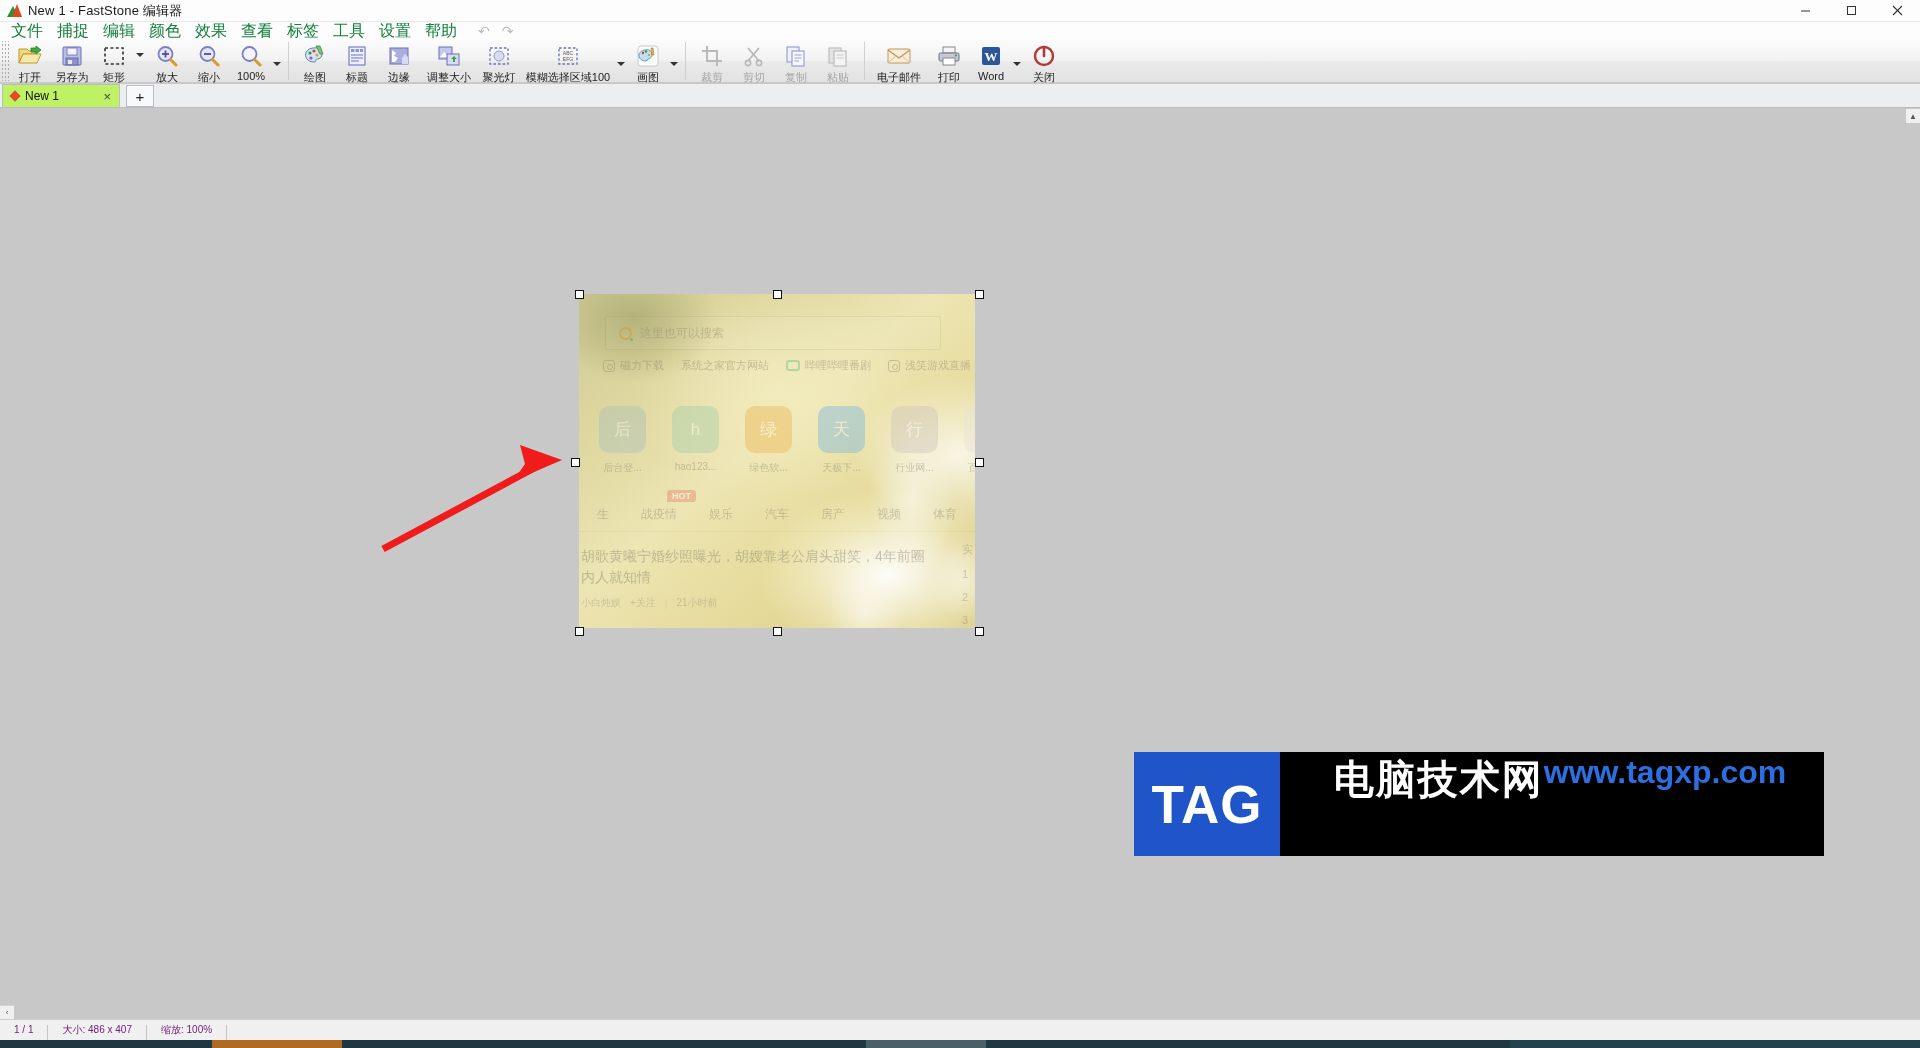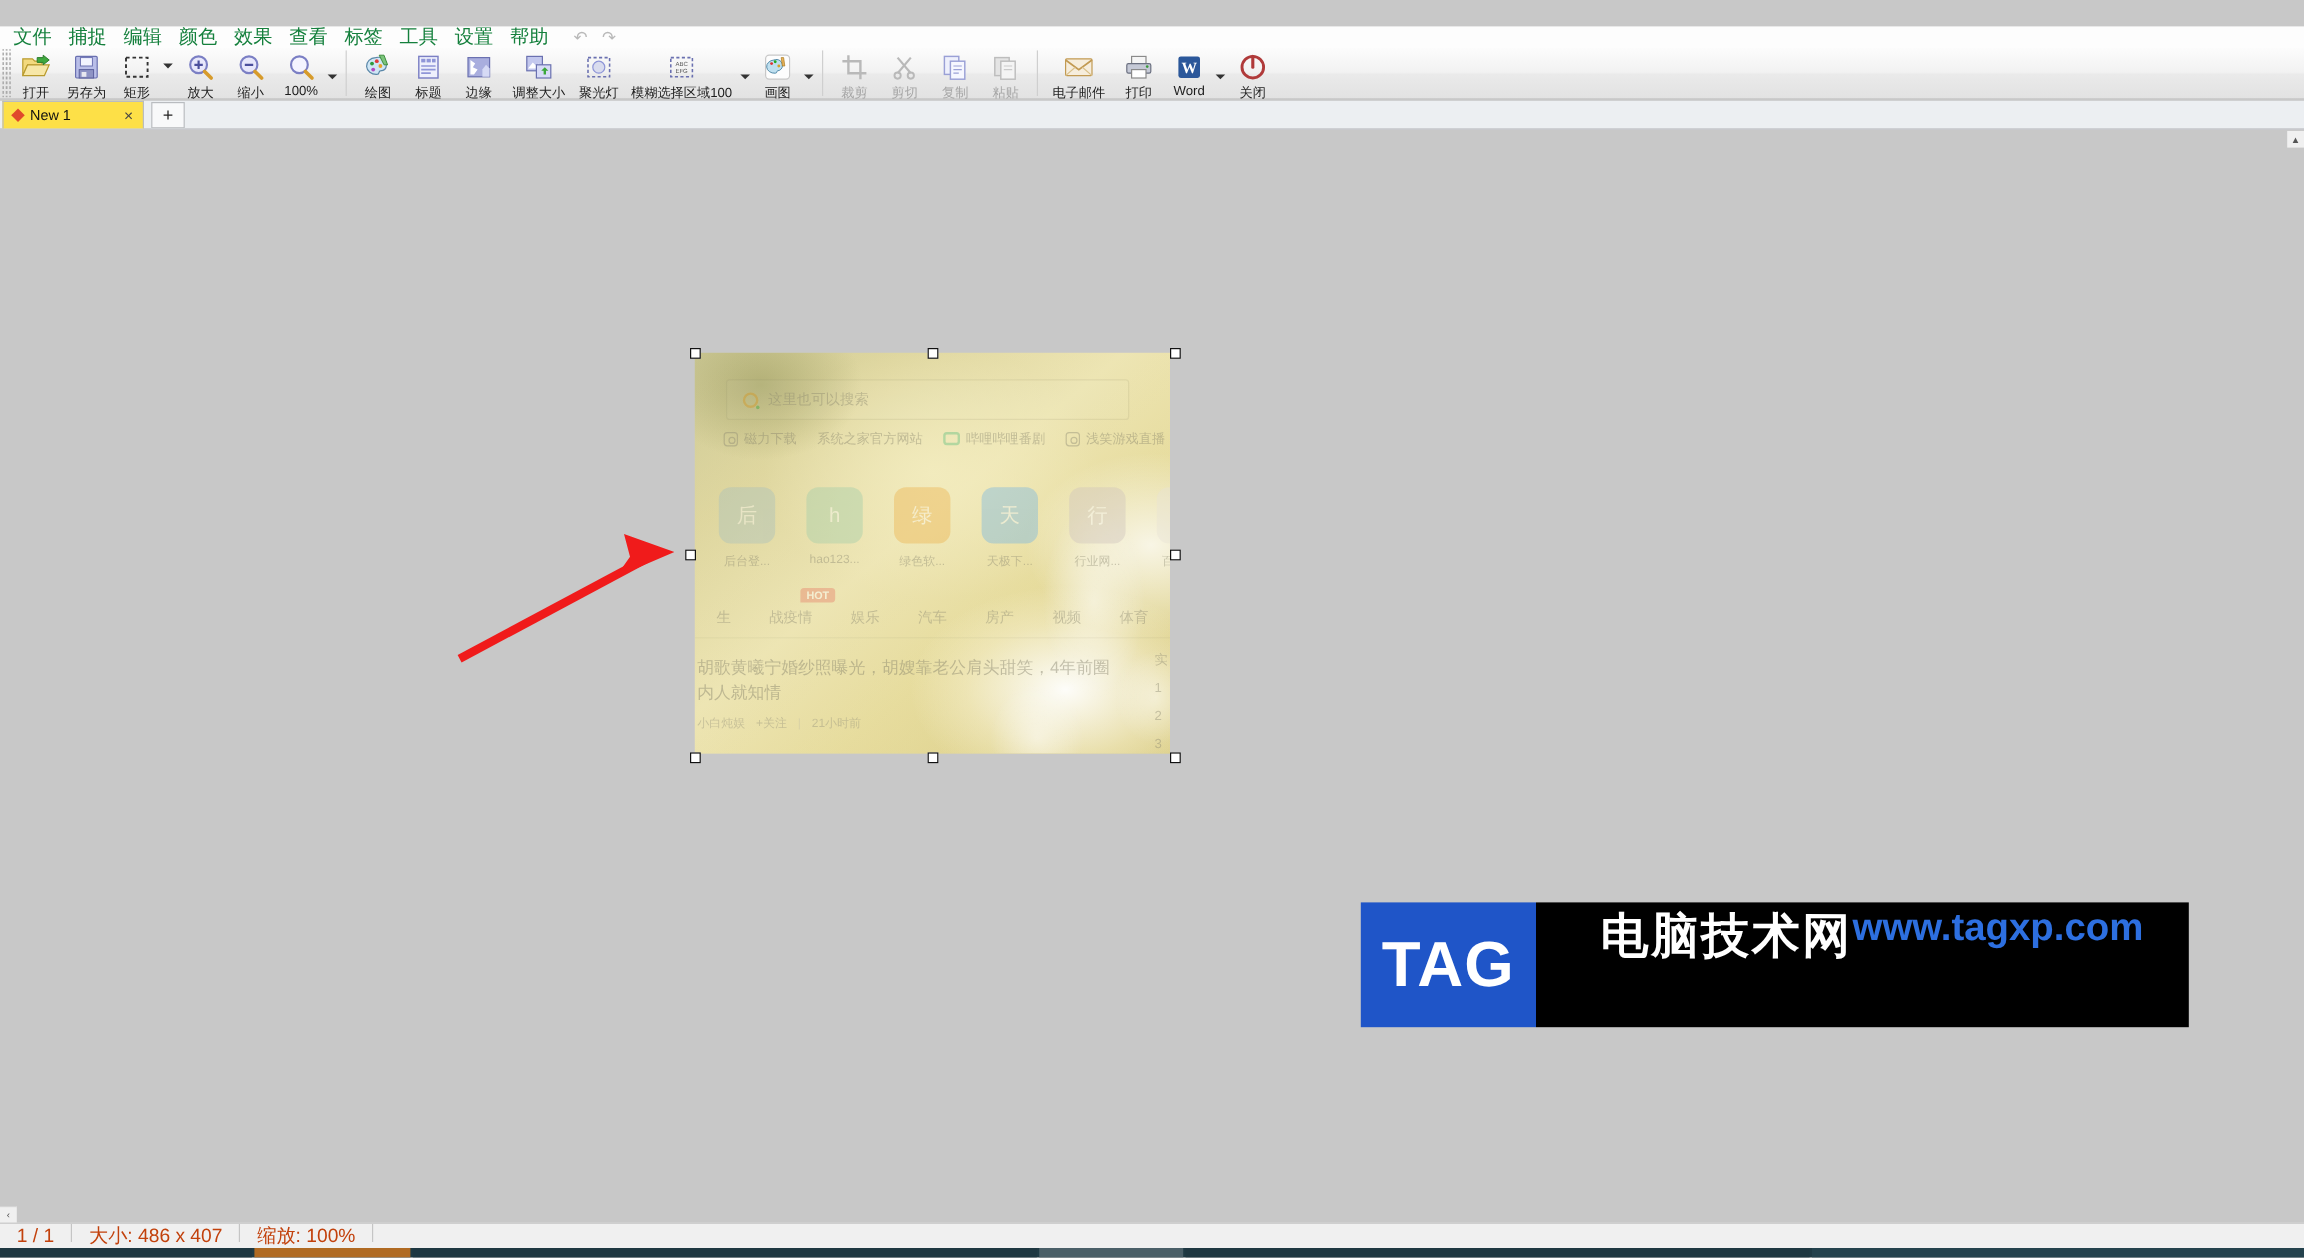--- a/index.html
+++ b/index.html
@@ -110,21 +110,21 @@
 
   
   .tabbar {
     position: absolute; top: 84px; left: 0; width: 1920px; height: 24px;
     background: #eceff2;
     border-bottom: 1px solid #b9bcc0;
     display: flex; align-items: flex-end;
   }
   .tab {
     height: 23px; min-width: 118px;
-    background: #fde047;
+    background: #bef264;
     border: 1px solid #b9bcc0; border-bottom: none;
     display: flex; align-items: center; gap: 6px;
     padding: 0 6px 0 8px; font-size: 12px; color: #111;
     cursor: default; margin-left: 2px;
   }
   .tab .dot {
     width: 8px; height: 8px; background: #e0492c;
     transform: rotate(45deg); flex: none;
   }
   .tab .x {
@@ -269,21 +269,21 @@
     background: #fff; border: 1px solid #111; z-index: 40;
   }
 
   
   .arrow { position: absolute; left: 370px; top: 330px; z-index: 35; }
 
   
   .statusbar {
     position: absolute; left: 0; top: 1019px; width: 1920px; height: 21px;
     background: #f0f0f0; border-top: 1px solid #cfcfcf;
-    display: flex; align-items: flex-start; font-size: 16px; color: #c2410c;
+    display: flex; align-items: flex-end; font-size: 10px; color: #701a75;
   }
   .sb-cell { padding: 0 14px; height: 21px; display: flex; align-items: center; }
   .sb-div { width: 1px; height: 15px; background: #c5c5c5; }
 
   
   .taskbar {
     position: absolute; left: 0; top: 1040px; width: 1920px; height: 8px;
     background: #1f3a44;
   }
   .tk { position: absolute; top: 0; height: 8px; }
@@ -308,20 +308,45 @@
     padding-left: 16px;
   }
   .wm-cn { color: #fff; font-size: 40px; font-weight: bold; letter-spacing: 2px; }
   .wm-url { color: #2d6fe0; font-size: 32px; font-weight: bold; margin-top: 2px; }
 </style>
 </head>
 <body>
 
 <div id="app">
 
+  <div class="titlebar">
+    <div class="tb-icon">
+      <div class="mtn"></div>
+        <div class="mtn2"></div>
+    </div>
+    <div class="tb-title">New 1 - FastStone 编辑器</div>
+    <div class="tb-buttons">
+      <div class="tb-btn">
+        <svg width="11" height="11" viewBox="0 0 11 11">
+            <line x1="1" y1="6" x2="10" y2="6" stroke="#333" stroke-width="1"></line>
+          </svg>
+      </div>
+      <div class="tb-btn">
+        <svg width="11" height="11" viewBox="0 0 11 11">
+            <rect x="1.5" y="1.5" width="8" height="8" fill="none" stroke="#333" stroke-width="1"></rect>
+          </svg>
+      </div>
+      <div class="tb-btn close">
+        <svg width="11" height="11" viewBox="0 0 11 11">
+            <line x1="1" y1="1" x2="10" y2="10" stroke="#333" stroke-width="1.1"></line>
+            <line x1="10" y1="1" x2="1" y2="10" stroke="#333" stroke-width="1.1"></line>
+          </svg>
+      </div>
+    </div>
+  </div>
 
   <div class="menubar">
     <div class="menu-item">文件</div>
     <div class="menu-item">捕捉</div>
     <div class="menu-item">编辑</div>
     <div class="menu-item">颜色</div>
     <div class="menu-item">效果</div>
     <div class="menu-item">查看</div>
     <div class="menu-item">标签</div>
     <div class="menu-item">工具</div>

